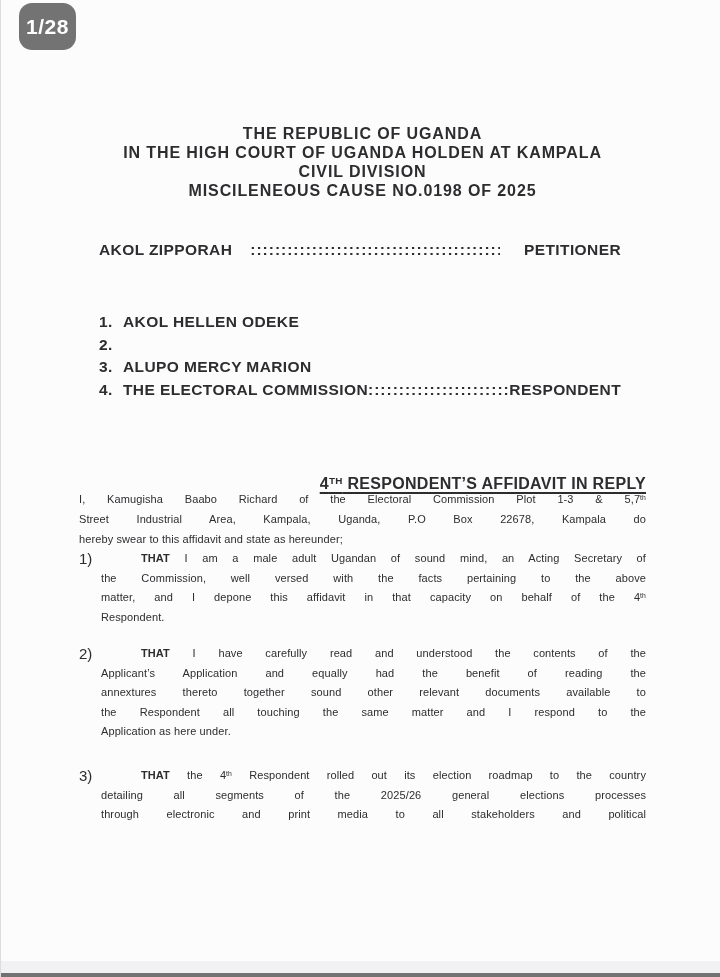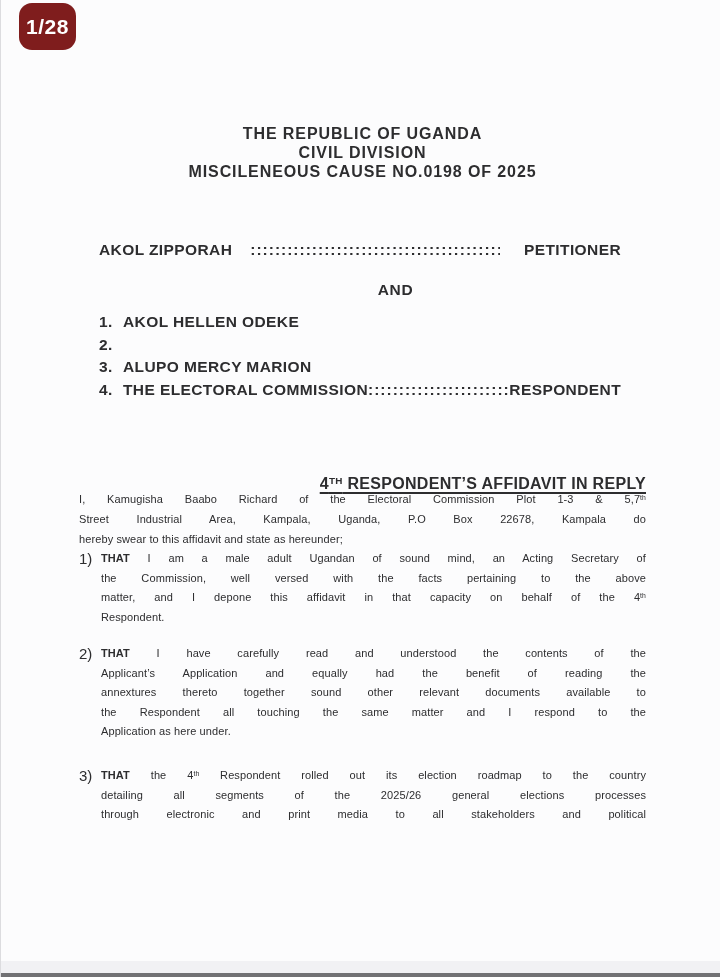--- a/index.html
+++ b/index.html
@@ -14,21 +14,21 @@
     width: 720px; height: 977px;
     background: #fcfcfd;
     border-left: 1px solid #dcdcdf;
     box-sizing: border-box;
     color: #2d2d2f;
   }
   
   .badge {
     position: absolute; left: 18px; top: 3px;
     width: 57px; height: 47px;
-    background: #7f1d1d;
+    background: #737373;
     border-radius: 13px;
     display: flex; align-items: center; justify-content: center;
     color: #ffffff;
     font-size: 21px; font-weight: 700; letter-spacing: 0.5px;
   }
   
   .content {
     position: absolute; left: 78px; top: 0;
     width: 567px; height: 719px;
   }
@@ -82,21 +82,21 @@
   .intro .jline { line-height: 20px; }
 
   .point { display: flex; align-items: flex-start; }
   .point .pnum { width: 22px; flex: none; font-size: 15px; line-height: 19.5px; }
   .point .pbody { flex: 1; }
   .point .jline { line-height: 19.5px; }
   .p1 { top: 549px; }
   .p2 { top: 644px; }
   .p3 { top: 766px; }
 
-  .b { font-weight: 700; }
+  .b { font-weight: 700; margin-left: 40px; }
   sup {
     font-size: 0.62em; line-height: 0;
     vertical-align: baseline; position: relative; top: -0.5em;
   }
 
   .bottom-strip {
     position: absolute; left: 0; right: 0; bottom: 4px; height: 12px;
     background: #f1f1f4;
   }
   .bottom-bar {
@@ -110,31 +110,31 @@
 <div class="stage">
 
   <div class="badge">
     <span>1/28</span>
   </div>
 
   <div class="content">
 
     <div class="abs hdr">
       <div>THE REPUBLIC OF UGANDA</div>
+      <div>IN THE HIGH COURT OF UGANDA HOLDEN AT KAMPALA</div>
       <div>CIVIL DIVISION</div>
       <div>MISCILENEOUS CAUSE NO.0198 OF 2025</div>
     </div>
 
     <div class="abs leader-row petitioner">
       <span class="nm">AKOL ZIPPORAH</span>
       <span class="fill">::::::::::::::::::::::::::::::::::::::::::::::::::::::::::::::::::::::</span>
       <span class="lbl">PETITIONER</span>
     </div>
 
-    <div class="abs and-row">AND</div>
 
     <div class="abs resp-list">
       <div class="resp-row">
         <span class="num">1.</span>
         <span class="nm">AKOL HELLEN ODEKE</span>
       </div>
       <div class="resp-row">
         <span class="num">2.</span>
       </div>
       <div class="resp-row">

